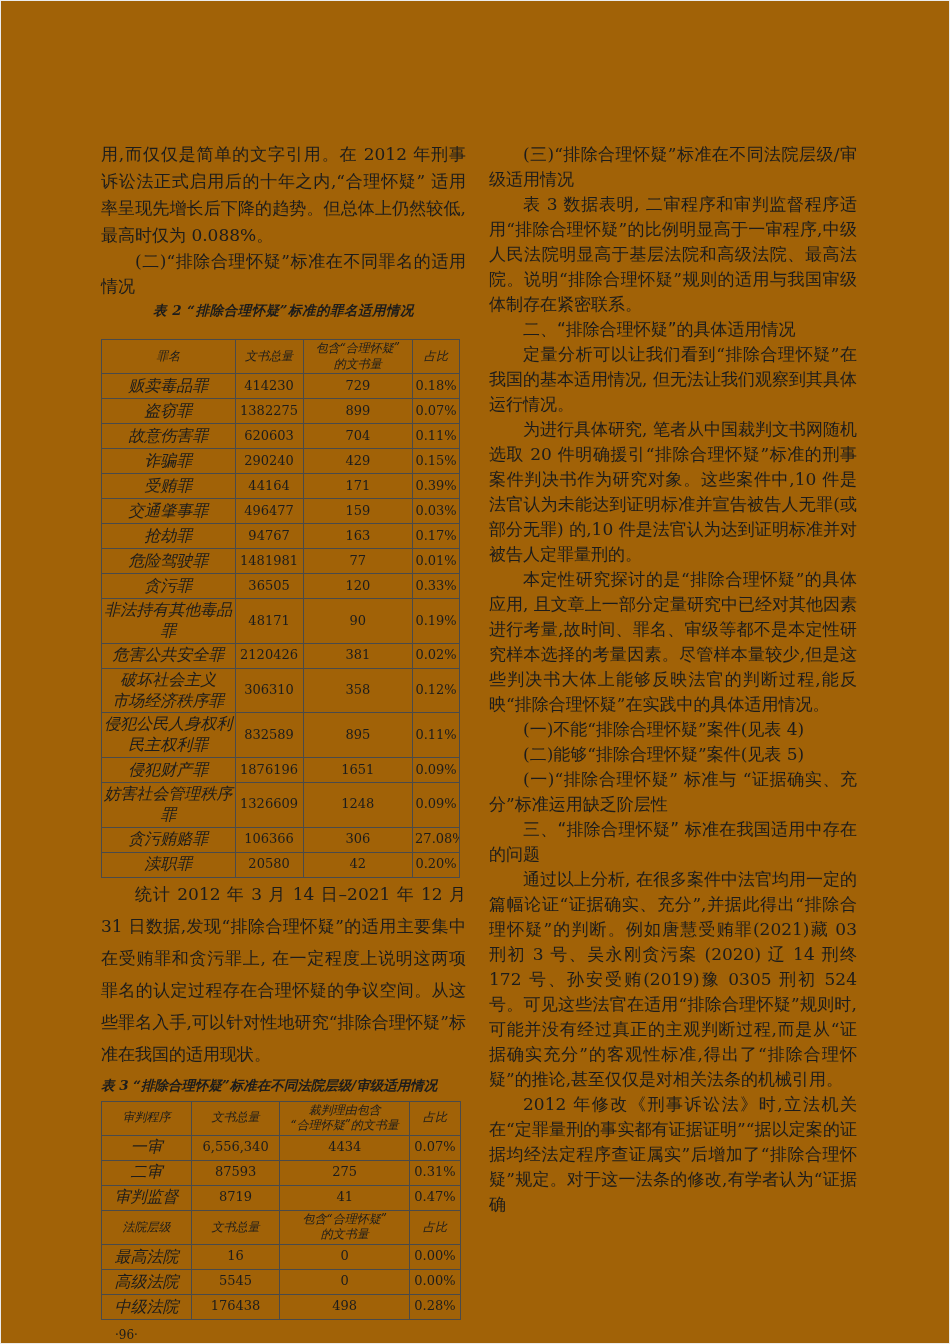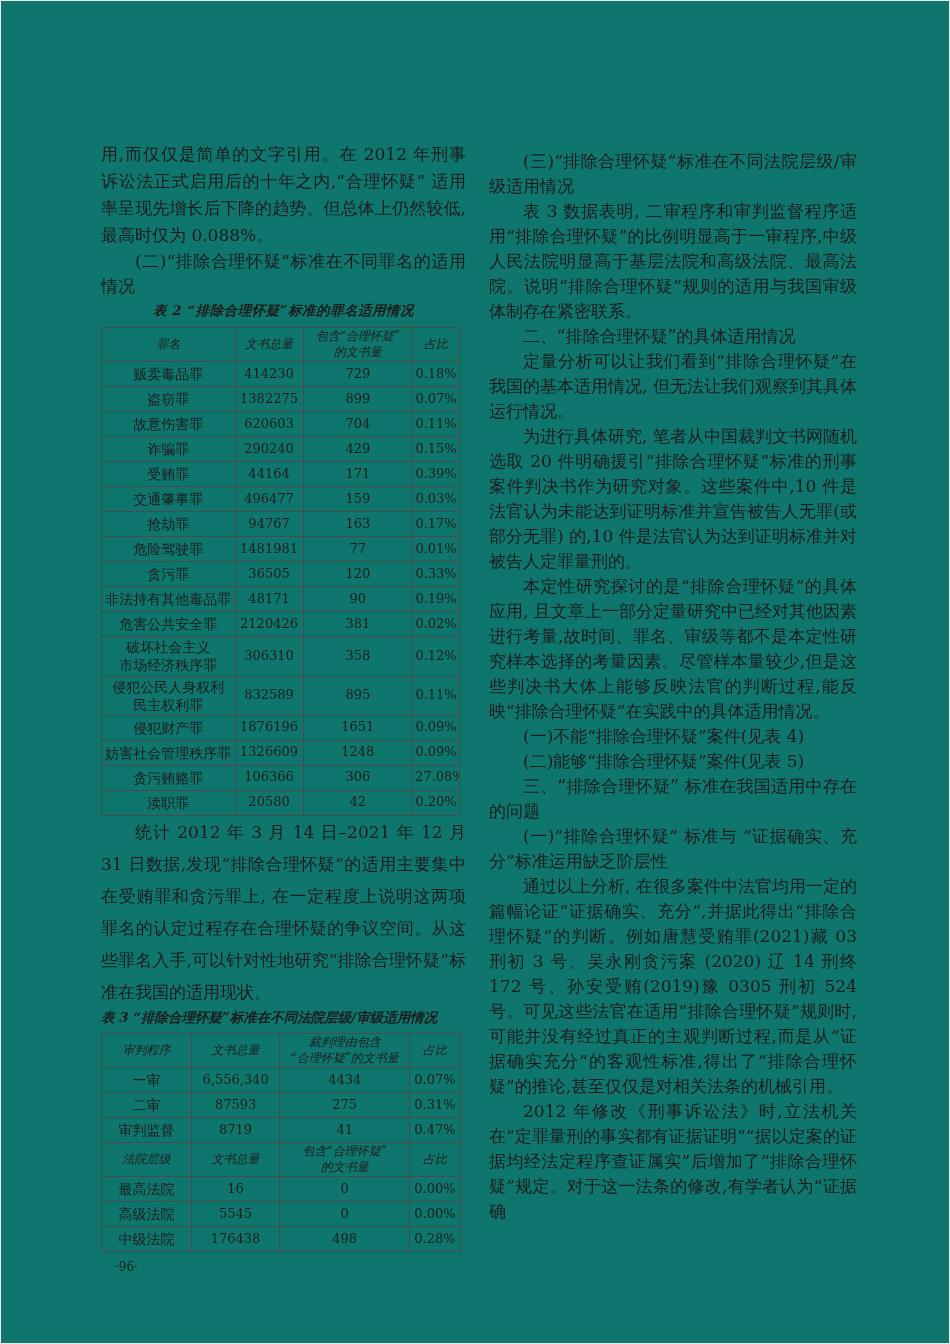--- a/index.html
+++ b/index.html
@@ -1,28 +1,28 @@
 <!DOCTYPE html>
 <html><head>
 <meta charset="utf-8">
 <style>
   html,body { margin:0; padding:0; background:#ffffff; }
   .page {
     position:relative;
     width:950px; height:1344px;
-    background:#0f766e;
+    background:#a16207;
     color:#1c1c1c;
     font-family:"DejaVu Serif","Liberation Serif",serif;
     overflow:hidden;
     box-sizing:border-box;
     border:1px solid #ececec;
   }
   .col { position:absolute; }
   .col-left  { left:100px; top:140px; width:365px; }
-  .col-right { left:488px; top:148px; width:368px; }
+  .col-right { left:488px; top:141px; width:368px; }
 
   p.body {
     margin:0; padding:0;
     font-size:17px; line-height:25px;
     text-align:justify;
     text-justify:inter-character;
   }
   .col-left p.first-para { line-height:27px; }
   .col-left p.stats-para { line-height:32px; }
   .indent { text-indent:2em; }
@@ -31,44 +31,44 @@
     font-weight:normal;
   }
 
   .table-caption {
     margin:0; padding:0;
     font-size:13.5px; line-height:17px;
     font-style:italic; font-weight:bold;
     letter-spacing:0.5px;
   }
   .caption-center { text-align:center; margin-top:3px; }
-  .caption-left   { text-align:left; margin-top:1px; letter-spacing:0; }
+  .caption-left   { text-align:left; margin-top:7px; letter-spacing:0; }
 
   table.data-table {
     border-collapse:collapse;
     table-layout:fixed;
-    margin-top:8px;
+    margin-top:20px;
   }
   table.t2 { width:359px; }
   table.t3 { width:360px; margin-top:7px; }
   .data-table td, .data-table th {
     border:1px solid #4a4a4a;
     text-align:center; vertical-align:middle;
     padding:1px 2px;
     white-space:pre-line;
     line-height:1.3;
     overflow:hidden;
     box-sizing:border-box;
   }
   .data-table th {
     font-weight:normal; font-style:italic;
     font-size:12px;
   }
   .data-table td { font-size:13px; }
-  .data-table td:first-child { font-size:14px; }
+  .data-table td:first-child { font-style:italic; font-size:16px; }
   .t2 tr      { height:25px; }
   .t2 tr.hdr  { height:31px; }
   .t3 tr      { height:25px; }
   .t3 tr.hdr  { height:30px; }
 
   .page-number {
     margin:5px 0 0 0; padding-left:14px;
     font-size:12px; line-height:20px;
   }
 </style>
@@ -273,19 +273,19 @@
 
   <div class="col col-right" id="right-column">
       <p class="body indent">(三)“排除合理怀疑”标准在不同法院层级/审级适用情况</p>
       <p class="body indent">表 3 数据表明, 二审程序和审判监督程序适用“排除合理怀疑”的比例明显高于一审程序,中级人民法院明显高于基层法院和高级法院、最高法院。说明“排除合理怀疑”规则的适用与我国审级体制存在紧密联系。</p>
       <p class="body indent bold-heading">二、“排除合理怀疑”的具体适用情况</p>
       <p class="body indent">定量分析可以让我们看到“排除合理怀疑”在我国的基本适用情况, 但无法让我们观察到其具体运行情况。</p>
       <p class="body indent">为进行具体研究, 笔者从中国裁判文书网随机选取 20 件明确援引“排除合理怀疑”标准的刑事案件判决书作为研究对象。这些案件中,10 件是法官认为未能达到证明标准并宣告被告人无罪(或部分无罪) 的,10 件是法官认为达到证明标准并对被告人定罪量刑的。</p>
       <p class="body indent">本定性研究探讨的是“排除合理怀疑”的具体应用, 且文章上一部分定量研究中已经对其他因素进行考量,故时间、罪名、审级等都不是本定性研究样本选择的考量因素。尽管样本量较少,但是这些判决书大体上能够反映法官的判断过程,能反映“排除合理怀疑”在实践中的具体适用情况。</p>
       <p class="body indent">(一)不能“排除合理怀疑”案件(见表 4)</p>
       <p class="body indent">(二)能够“排除合理怀疑”案件(见表 5)</p>
+      <p class="body indent">(一)“排除合理怀疑” 标准与 “证据确实、充分”标准运用缺乏阶层性</p>
       <p class="body indent bold-heading">三、“排除合理怀疑” 标准在我国适用中存在的问题</p>
-      <p class="body indent">(一)“排除合理怀疑” 标准与 “证据确实、充分”标准运用缺乏阶层性</p>
       <p class="body indent">通过以上分析, 在很多案件中法官均用一定的篇幅论证“证据确实、充分”,并据此得出“排除合理怀疑”的判断。例如唐慧受贿罪(2021)藏 03 刑初 3 号、吴永刚贪污案 (2020) 辽 14 刑终 172 号、孙安受贿(2019)豫 0305 刑初 524 号。可见这些法官在适用“排除合理怀疑”规则时,可能并没有经过真正的主观判断过程,而是从“证据确实充分”的客观性标准,得出了“排除合理怀疑”的推论,甚至仅仅是对相关法条的机械引用。</p>
       <p class="body indent">2012 年修改《刑事诉讼法》时,立法机关在“定罪量刑的事实都有证据证明”“据以定案的证据均经法定程序查证属实”后增加了“排除合理怀疑”规定。对于这一法条的修改,有学者认为“证据确</p>
     </div>
 
 </div>
 
 </body></html>

